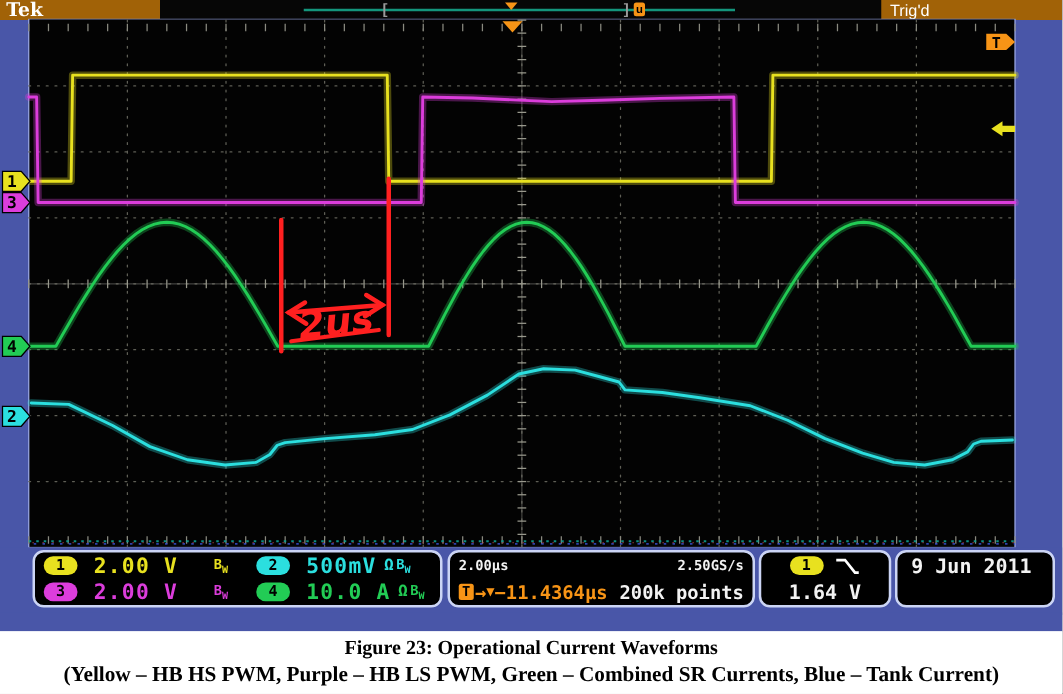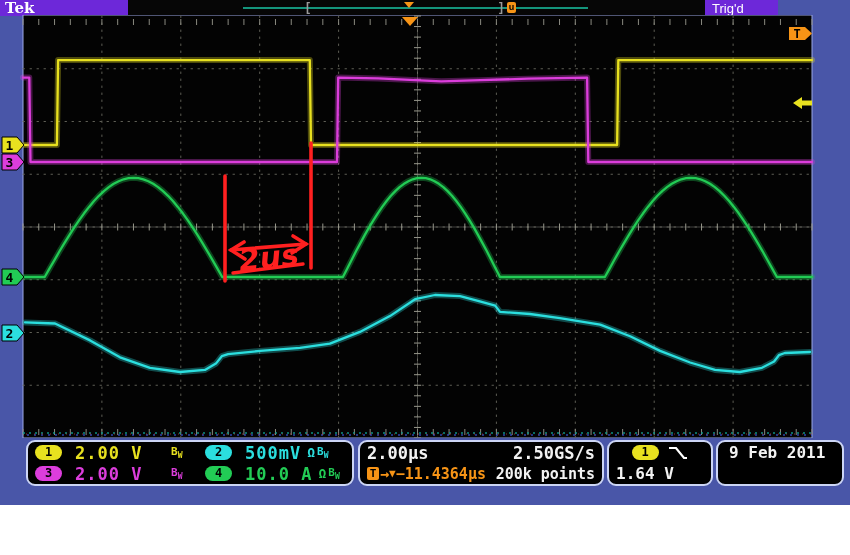--- a/index.html
+++ b/index.html
@@ -1,20 +1,20 @@
 <!DOCTYPE html>
 <html><head>
 <meta charset="utf-8">
 <style>
   html,body{margin:0;padding:0;background:#ffffff;}
   .stage{position:relative;width:850px;height:555px;background:#fff;overflow:hidden;
          font-family:"Liberation Sans",sans-serif;}
   .bezel{position:absolute;left:0;top:0;width:850px;height:505px;background:#4956a8;}
   
-  .topbar{position:absolute;left:0;top:0;width:778px;height:16px;background:#6d28d9;}
+  .topbar{position:absolute;left:0;top:0;width:850px;height:16px;background:#a16207;}
   .tek{position:absolute;left:5px;top:-1px;color:#fff;font-family:"DejaVu Serif",serif;
        font-weight:bold;font-size:15px;letter-spacing:0px;}
   .run{position:absolute;left:36px;top:13px;color:#fff;font-weight:bold;font-size:13px;}
   .recordstrip{position:absolute;left:128px;top:0;width:577px;height:16px;background:#060606;}
   .recline{position:absolute;top:7px;height:2px;background:#14957c;}
   .brk{position:absolute;top:0px;color:#9a9a9a;font-size:12px;font-weight:bold;line-height:15px;}
   .minitri{position:absolute;top:2px;width:0;height:0;border-left:5px solid transparent;
            border-right:5px solid transparent;border-top:6px solid #f79416;}
   .ubox{position:absolute;top:2px;width:9px;height:11px;background:#f79416;border-radius:2px;
         color:#000;font-size:9px;font-weight:bold;text-align:center;line-height:11px;}
@@ -26,21 +26,21 @@
   .sbox{position:absolute;top:2px;height:46px;background:#000;border:2px solid #ccd5f5;
         border-radius:9px;box-sizing:border-box;color:#f2f2f2;
         font-family:"DejaVu Sans Mono",monospace;font-weight:bold;}
   .row{display:flex;align-items:center;height:21px;padding:0 7px;}
   .badge{display:inline-block;width:27px;height:15px;border-radius:8px;color:#000;
          font-size:12px;text-align:center;line-height:15px;flex:0 0 auto;}
   .scaletx{font-size:17px;letter-spacing:1px;margin-left:13px;}
   .bw{font-size:11px;margin-left:14px;}
   .bw sub{font-size:8px;}
   .ohm{font-size:13px;margin-left:6px;}
-  .htx{font-size:17px;}
+  .htx{font-size:11px;}
   .orangetx{color:#f79416;font-size:15px;display:flex;align-items:center;}
   .tbox{display:inline-block;background:#f79416;color:#000;width:12px;height:13px;
         font-size:11px;line-height:13px;text-align:center;border-radius:2px;margin-right:1px;}
   .smallwhite{font-size:15px;}
   .bottomstrip{position:absolute;left:0;top:490px;width:850px;height:15px;background:#4956a8;}
   
   .caption{position:absolute;left:0;top:505px;width:850px;height:50px;background:#fff;
            text-align:center;color:#000;font-family:"Liberation Serif",serif;font-weight:bold;}
   .cap1{font-size:16px;margin-top:5px;}
   .cap2{font-size:17px;margin-top:2px;}
@@ -348,27 +348,31 @@
       </div>
     </div>
 
     <div class="sbox" style="left:607px;width:106px;">
       <div class="row" style="justify-content:center;gap:8px;">
         <span class="badge" style="background: rgb(232, 225, 31);">1</span>
         <svg width="22" height="16" viewBox="0 0 22 16">
             <path d="M2 3 h7 l8 10 h3" stroke="#ffffff" stroke-width="2.2" fill="none"></path>
           </svg>
       </div>
-      <div class="row" style="justify-content:flex-start;">
+      <div class="row" style="justify-content:center;">
         <span class="htx" style="font-size:16px;">1.64 V</span>
       </div>
     </div>
 
     <div class="sbox" style="left:716px;width:128px;">
       <div class="row">
-        <span class="htx" style="font-size:16px;margin-left:4px;">9 Feb 2011</span>
+        <span class="htx" style="font-size:16px;margin-left:4px;">9 Jun 2011</span>
       </div>
     </div>
   </div>
 
   <div class="bottomstrip"></div>
 
+  <div class="caption">
+    <div class="cap1">Figure 23: Operational Current Waveforms</div>
+    <div class="cap2">(Yellow – HB HS PWM, Purple – HB LS PWM, Green – Combined SR Currents, Blue – Tank Current)</div>
+  </div>
 </div>
 
 </body></html>

